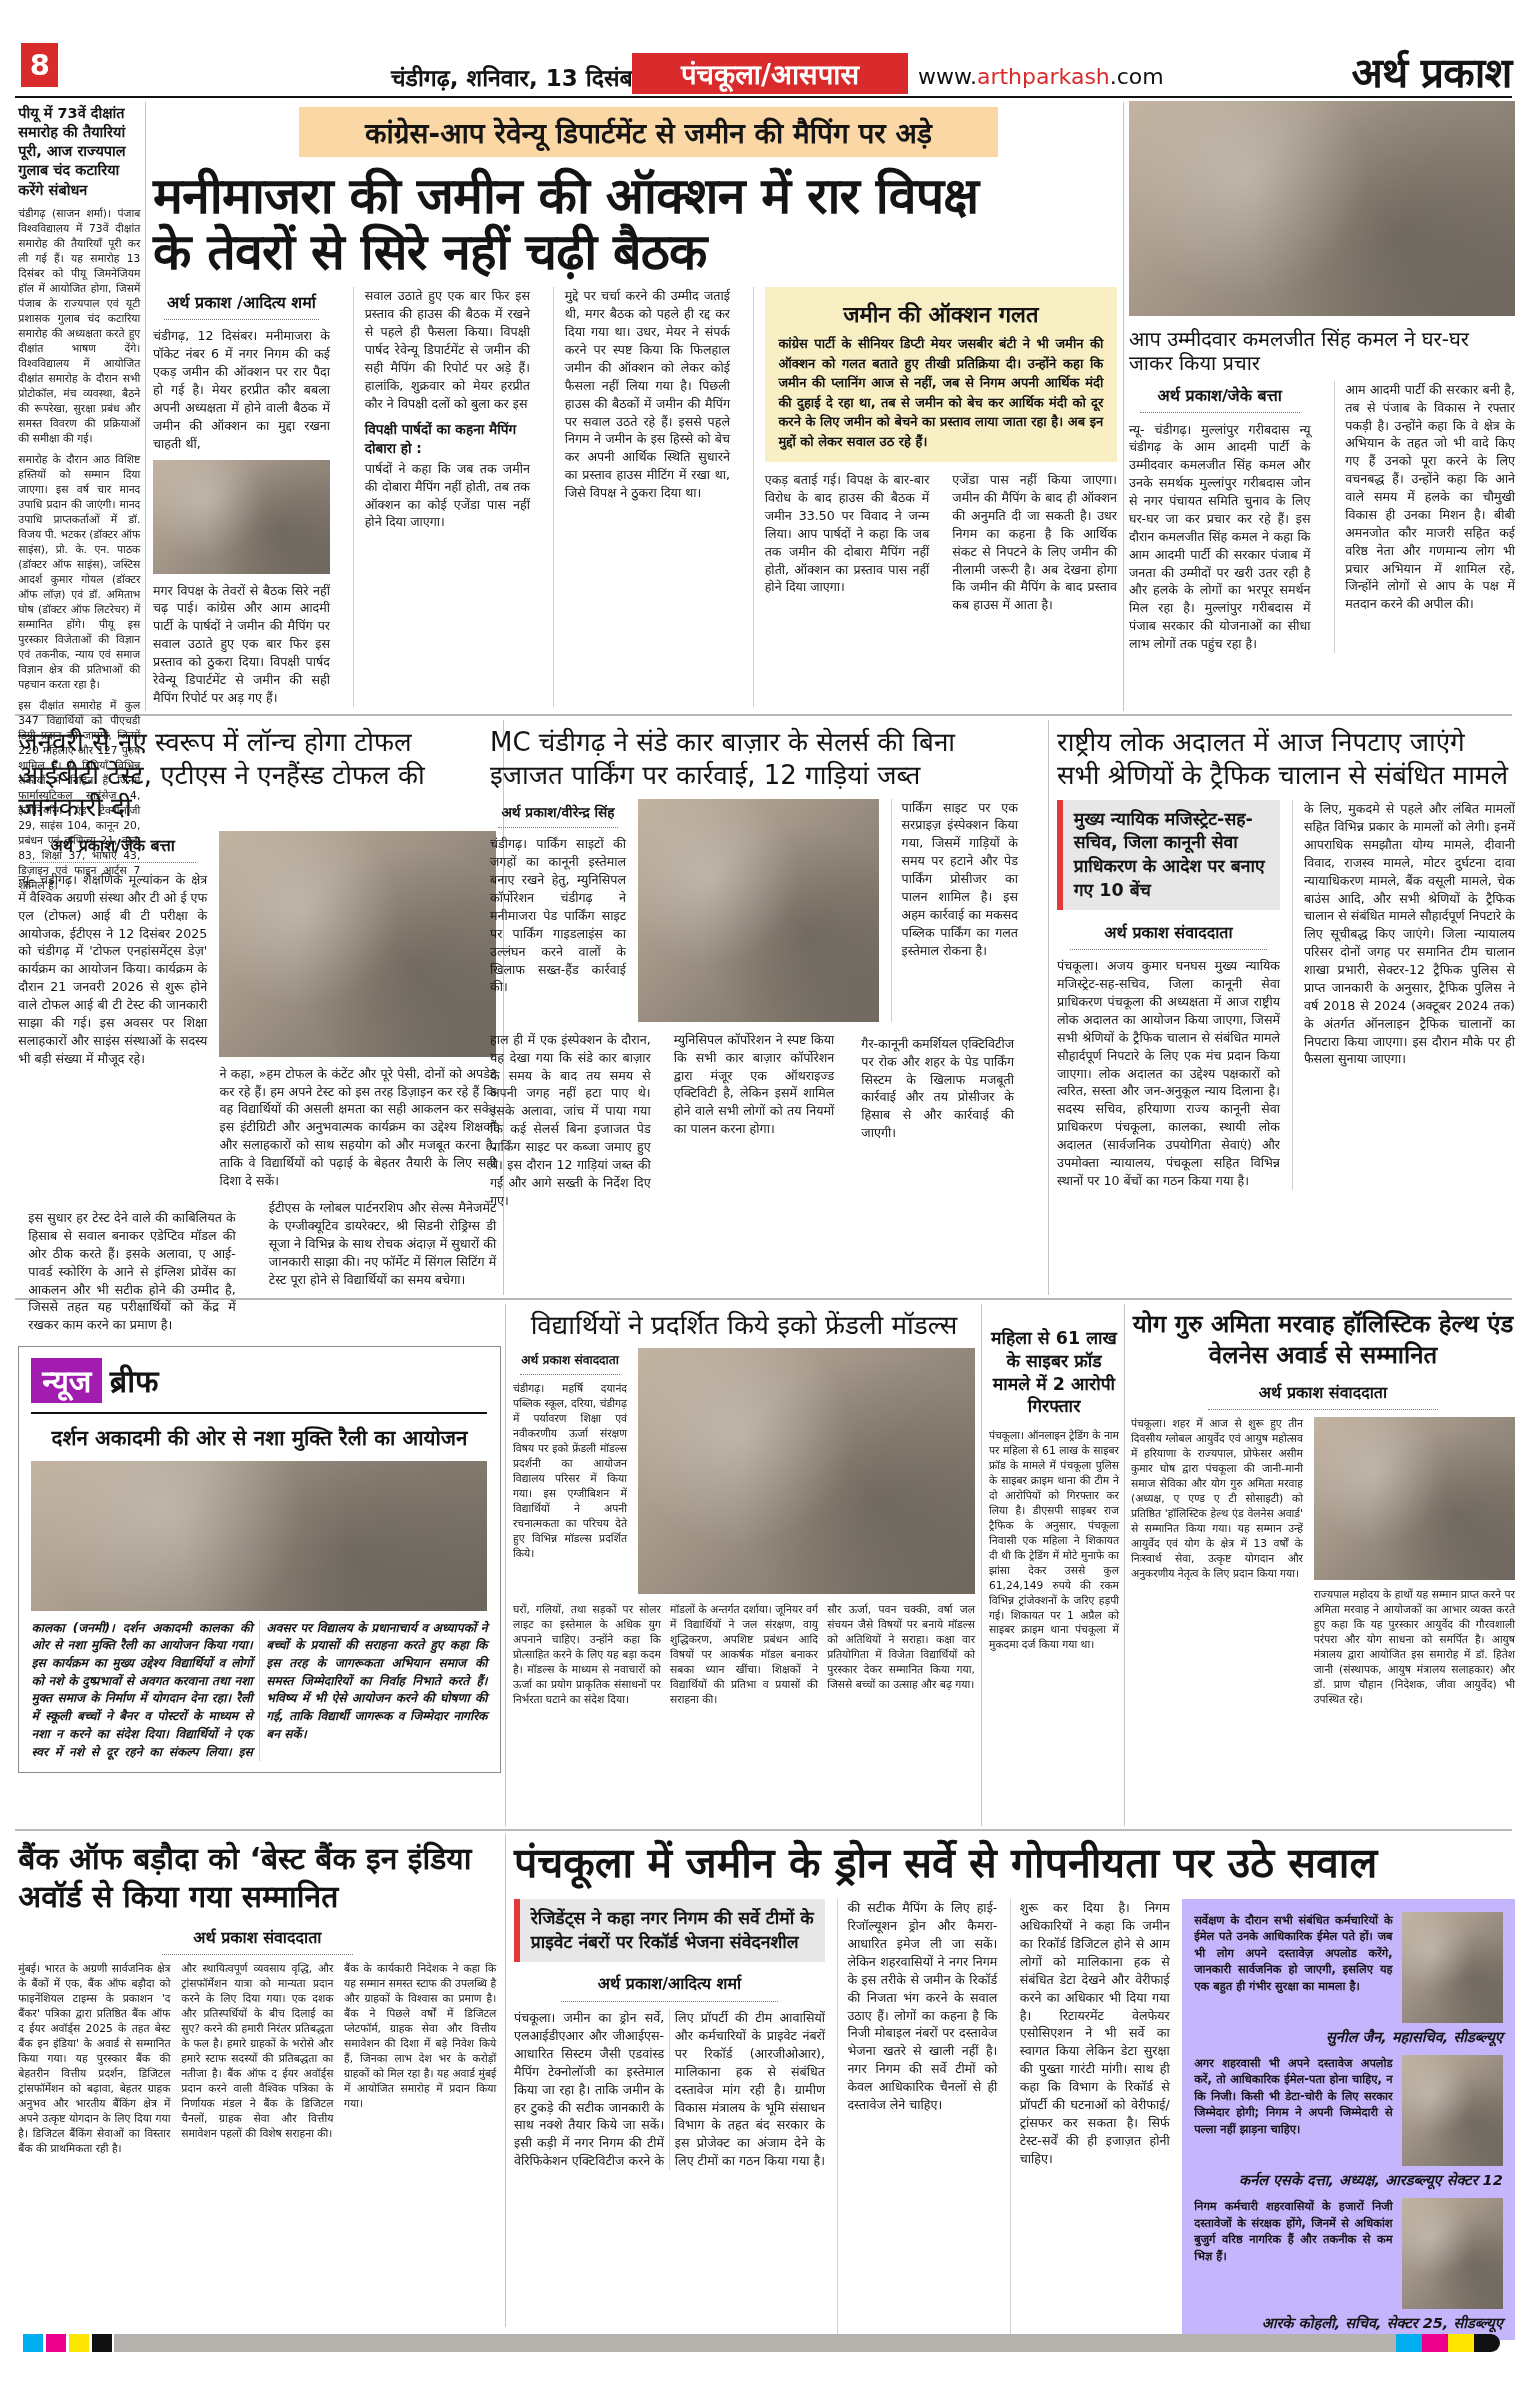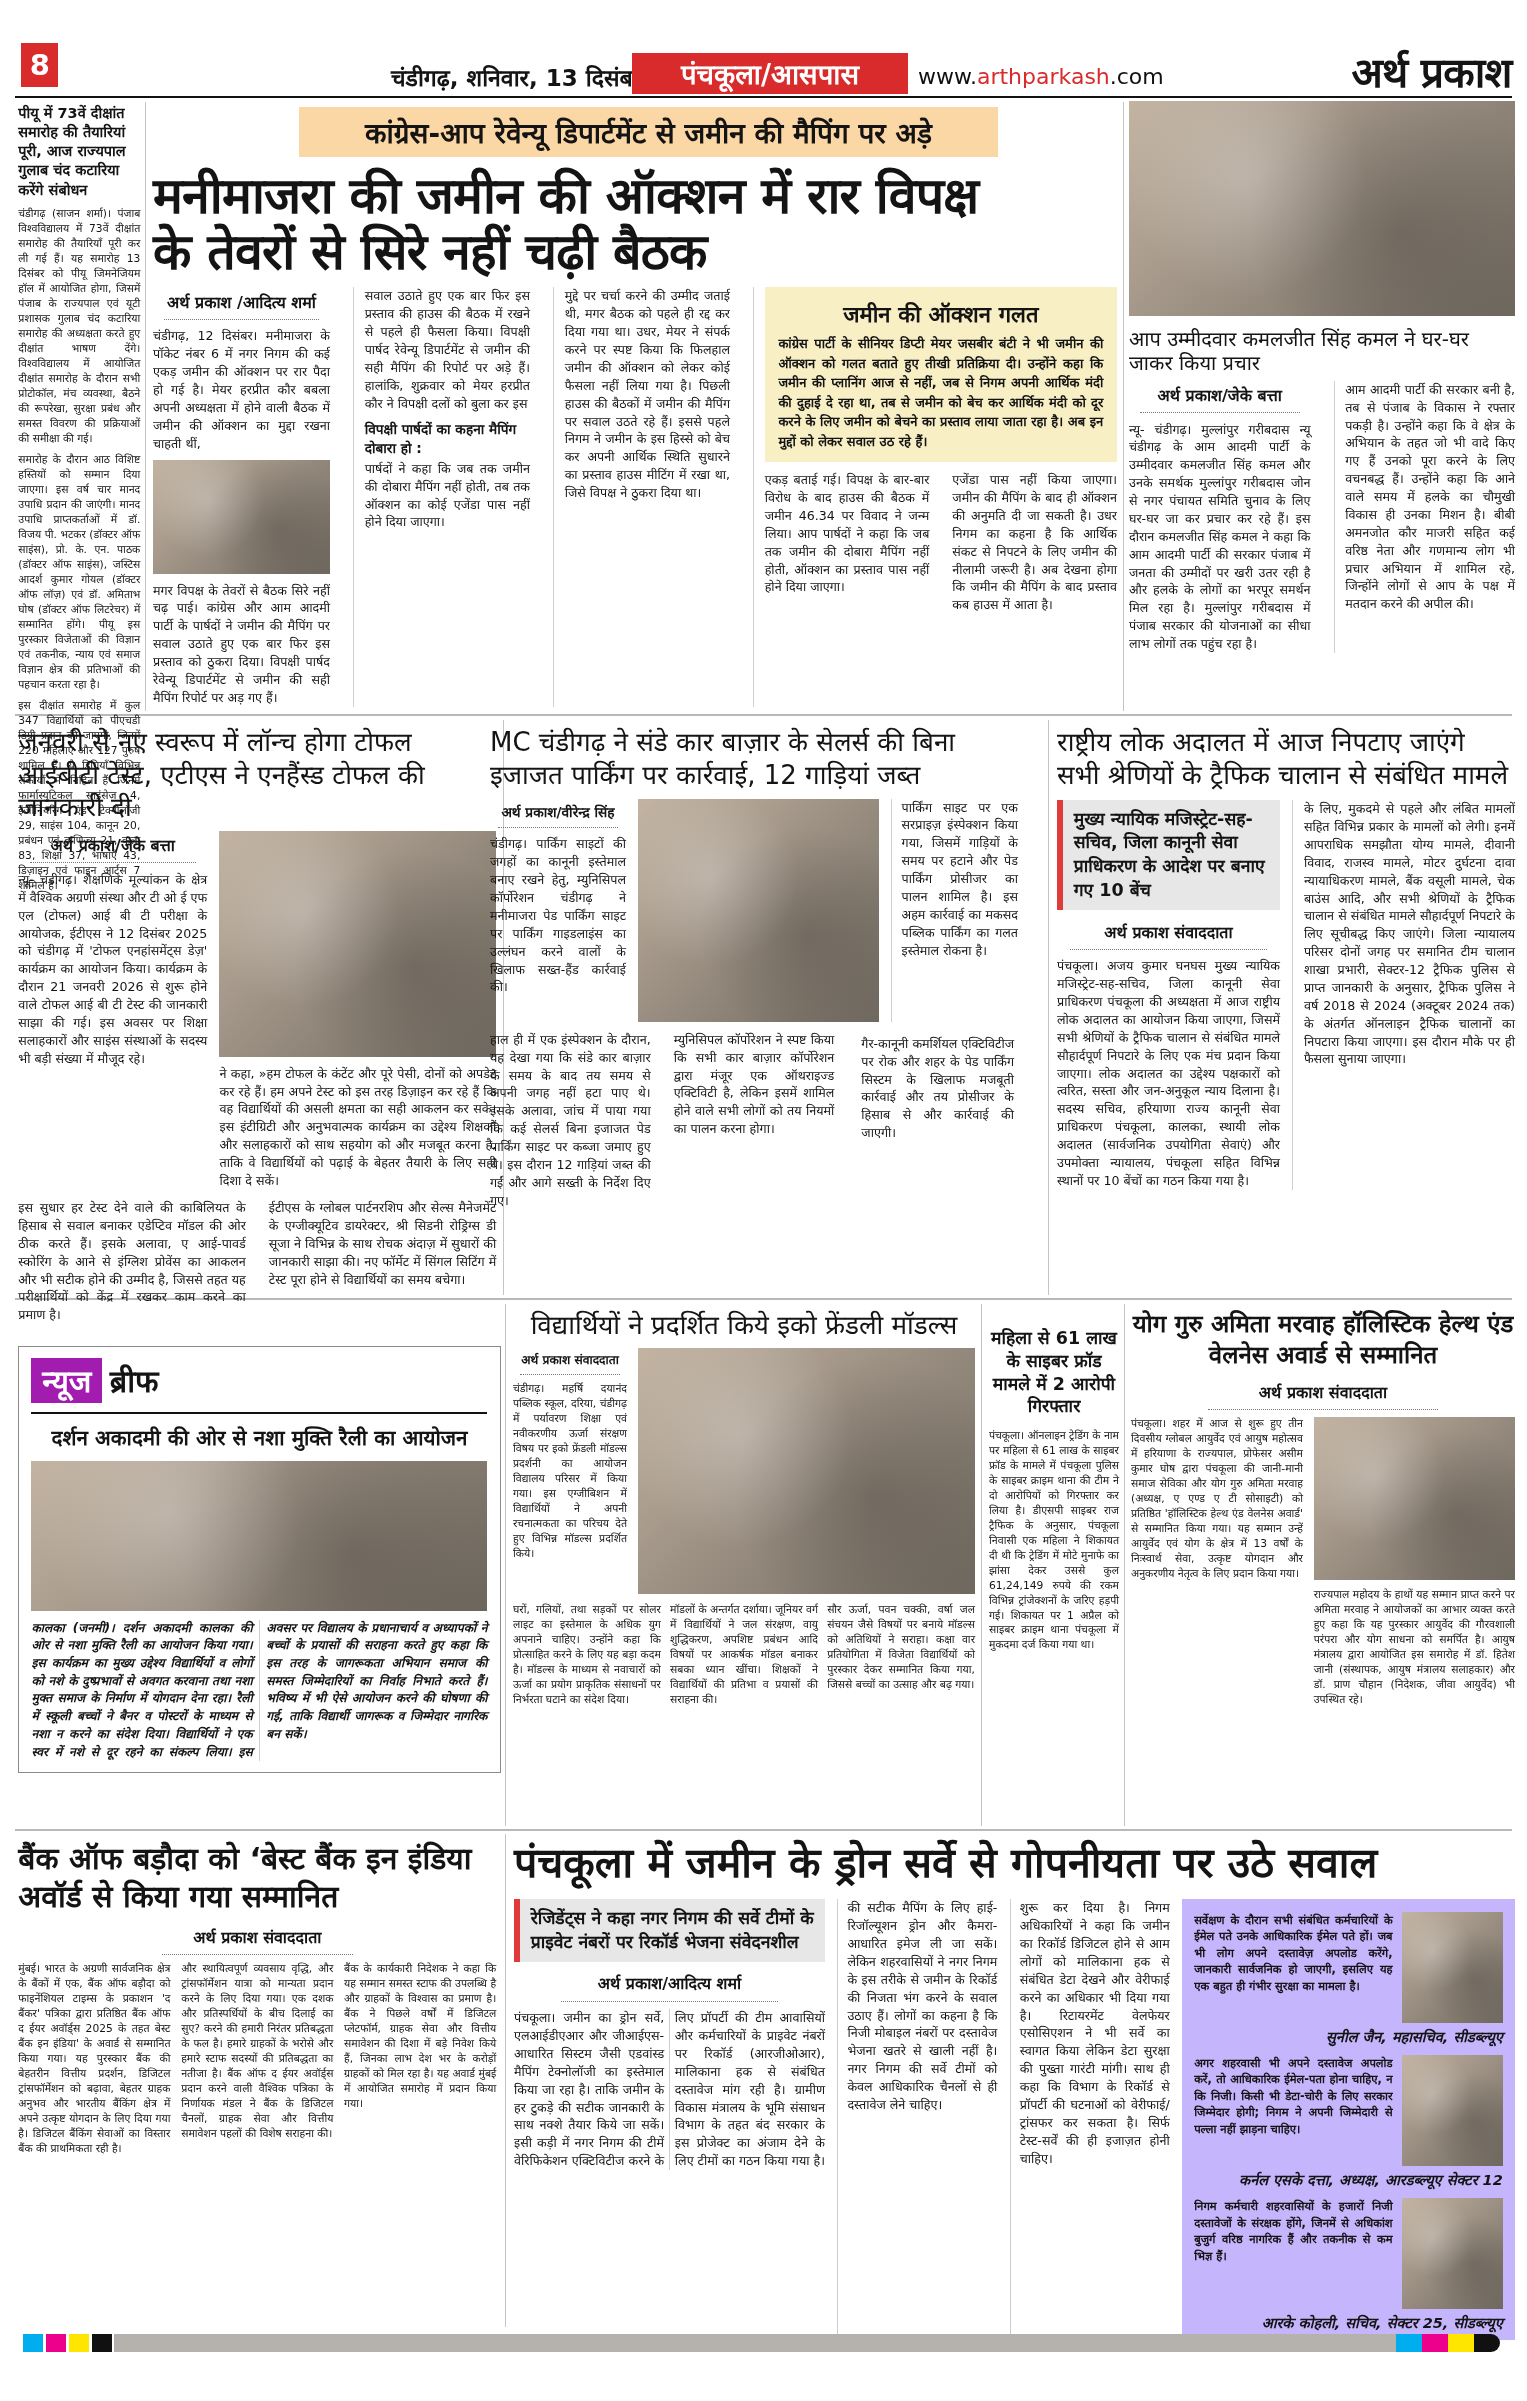--- a/index.html
+++ b/index.html
@@ -105,21 +105,21 @@
       </div>
       <div>
         <p class="body-txt" style="margin:0">मुद्दे पर चर्चा करने की उम्मीद जताई थी, मगर बैठक को पहले ही रद्द कर दिया गया था। उधर, मेयर ने संपर्क करने पर स्पष्ट किया कि फिलहाल जमीन की ऑक्शन को लेकर कोई फैसला नहीं लिया गया है। पिछली हाउस की बैठकों में जमीन की मैपिंग पर सवाल उठते रहे हैं। इससे पहले निगम ने जमीन के इस हिस्से को बेच कर अपनी आर्थिक स्थिति सुधारने का प्रस्ताव हाउस मीटिंग में रखा था, जिसे विपक्ष ने ठुकरा दिया था।</p>
       </div>
       <div>
         <div class="yellow-box">
           <div class="title">जमीन की ऑक्शन गलत</div>
           <div class="txt">कांग्रेस पार्टी के सीनियर डिप्टी मेयर जसबीर बंटी ने भी जमीन की ऑक्शन को गलत बताते हुए तीखी प्रतिक्रिया दी। उन्होंने कहा कि जमीन की प्लानिंग आज से नहीं, जब से निगम अपनी आर्थिक मंदी की दुहाई दे रहा था, तब से जमीन को बेच कर आर्थिक मंदी को दूर करने के लिए जमीन को बेचने का प्रस्ताव लाया जाता रहा है। अब इन मुद्दों को लेकर सवाल उठ रहे हैं।</div>
         </div>
         <div class="cols colsep" style="grid-template-columns:1fr 1fr;margin-top:9.2px">
-          <p class="body-txt" style="margin:0">एकड़ बताई गई। विपक्ष के बार-बार विरोध के बाद हाउस की बैठक में जमीन 46.34 पर विवाद ने जन्म लिया। आप पार्षदों ने कहा कि जब तक जमीन की दोबारा मैपिंग नहीं होती, ऑक्शन का प्रस्ताव पास नहीं होने दिया जाएगा।</p>
+          <p class="body-txt" style="margin:0">एकड़ बताई गई। विपक्ष के बार-बार विरोध के बाद हाउस की बैठक में जमीन 33.50 पर विवाद ने जन्म लिया। आप पार्षदों ने कहा कि जब तक जमीन की दोबारा मैपिंग नहीं होती, ऑक्शन का प्रस्ताव पास नहीं होने दिया जाएगा।</p>
           <p class="body-txt" style="margin:0">एजेंडा पास नहीं किया जाएगा। जमीन की मैपिंग के बाद ही ऑक्शन की अनुमति दी जा सकती है। उधर निगम का कहना है कि आर्थिक संकट से निपटने के लिए जमीन की नीलामी जरूरी है। अब देखना होगा कि जमीन की मैपिंग के बाद प्रस्ताव कब हाउस में आता है।</p>
         </div>
       </div>
     </div>
   </section>
 
   <section style="position:absolute;left:1129px;top:101px;width:386px">
     <div class="photo" style="width:100%;height:215px"></div>
     <h2 class="headline-xl" style="margin:10.7px 0 6.1px 0;text-align:left">आप उम्मीदवार कमलजीत सिंह कमल ने घर-घर जाकर किया प्रचार</h2>
     <div class="cols colsep" style="grid-template-columns:1fr 1fr;margin-top:4.6px">
@@ -139,21 +139,21 @@
       <div style="width:189px">
         <div class="byline">अर्थ प्रकाश/जेके बत्ता</div>
         <p class="body-txt" style="margin:0">न्यू- चंडीगढ़। शैक्षणिक मूल्यांकन के क्षेत्र में वैश्विक अग्रणी संस्था और टी ओ ई एफ एल (टोफल) आई बी टी परीक्षा के आयोजक, ईटीएस ने 12 दिसंबर 2025 को चंडीगढ़ में 'टोफल एनहांसमेंट्स डेज़' कार्यक्रम का आयोजन किया। कार्यक्रम के दौरान 21 जनवरी 2026 से शुरू होने वाले टोफल आई बी टी टेस्ट की जानकारी साझा की गई। इस अवसर पर शिक्षा सलाहकारों और साइंस संस्थाओं के सदस्य भी बड़ी संख्या में मौजूद रहे।</p>
       </div>
       <div style="flex:1">
         <div class="photo" style="width:100%;height:226px"></div>
         <p class="body-txt" style="margin:7.6px 0 0 0">ने कहा, »हम टोफल के कंटेंट और पूरे पेसी, दोनों को अपडेट कर रहे हैं। हम अपने टेस्ट को इस तरह डिज़ाइन कर रहे हैं कि वह विद्यार्थियों की असली क्षमता का सही आकलन कर सके। इस इंटीग्रिटी और अनुभवात्मक कार्यक्रम का उद्देश्य शिक्षकों और सलाहकारों को साथ सहयोग को और मजबूत करना है, ताकि वे विद्यार्थियों को पढ़ाई के बेहतर तैयारी के लिए सही दिशा दे सकें।</p>
       </div>
     </div>
     <div class="cols colsep" style="grid-template-columns:1fr 1fr;margin-top:9.2px">
-      <p class="body-txt" style="margin:0">इस सुधार हर टेस्ट देने वाले की काबिलियत के हिसाब से सवाल बनाकर एडेप्टिव मॉडल की ओर ठीक करते हैं। इसके अलावा, ए आई-पावर्ड स्कोरिंग के आने से इंग्लिश प्रोवेंस का आकलन और भी सटीक होने की उम्मीद है, जिससे तहत यह परीक्षार्थियों को केंद्र में रखकर काम करने का प्रमाण है।</p>
+      <p class="body-txt" style="margin:10px">इस सुधार हर टेस्ट देने वाले की काबिलियत के हिसाब से सवाल बनाकर एडेप्टिव मॉडल की ओर ठीक करते हैं। इसके अलावा, ए आई-पावर्ड स्कोरिंग के आने से इंग्लिश प्रोवेंस का आकलन और भी सटीक होने की उम्मीद है, जिससे तहत यह परीक्षार्थियों को केंद्र में रखकर काम करने का प्रमाण है।</p>
       <p class="body-txt" style="margin:0">ईटीएस के ग्लोबल पार्टनरशिप और सेल्स मैनेजमेंट के एग्जीक्यूटिव डायरेक्टर, श्री सिडनी रोड्रिग्स डी सूजा ने विभिन्न के साथ रोचक अंदाज़ में सुधारों की जानकारी साझा की। नए फॉर्मेट में सिंगल सिटिंग में टेस्ट पूरा होने से विद्यार्थियों का समय बचेगा।</p>
     </div>
   </section>
 
   <section style="position:absolute;left:490px;top:726px;width:528px">
     <h2 class="headline-lg" style="margin:0 0 7.6px 0">MC चंडीगढ़ ने संडे कार बाज़ार के सेलर्स की बिना इजाजत पार्किंग पर कार्रवाई, 12 गाड़ियां जब्त</h2>
     <div style="display:flex;gap:12.2px">
       <div style="width:136px">
         <div class="byline" style="font-size:13.7px">अर्थ प्रकाश/वीरेन्द्र सिंह</div>
         <p class="body-txt" style="margin:0">चंडीगढ़। पार्किंग साइटों की जगहों का कानूनी इस्तेमाल बनाए रखने हेतु, म्युनिसिपल कॉर्पोरेशन चंडीगढ़ ने मनीमाजरा पेड पार्किंग साइट पर पार्किंग गाइडलाइंस का उल्लंघन करने वालों के खिलाफ सख्त-हैंड कार्रवाई की।</p>

